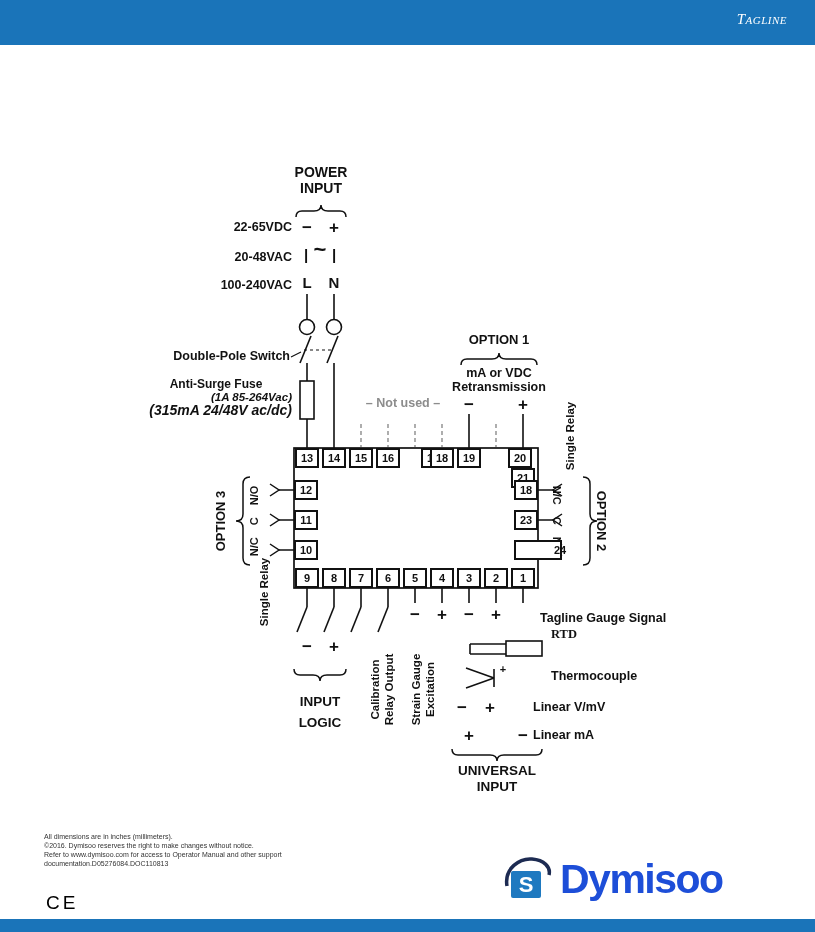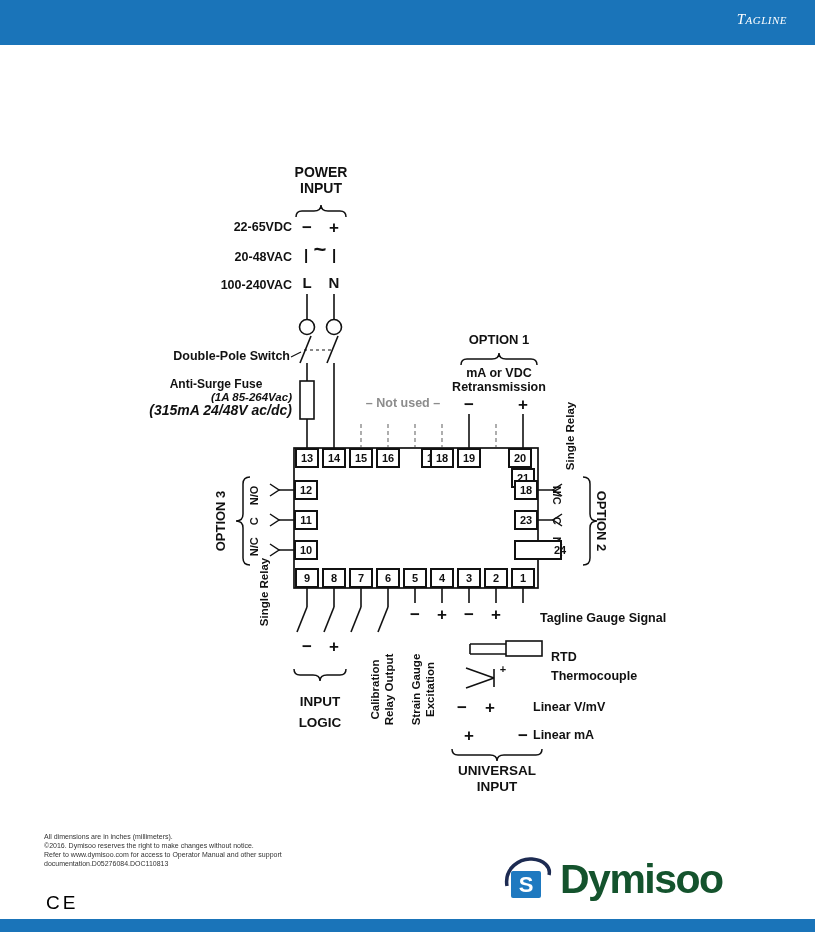--- a/index.html
+++ b/index.html
@@ -22,21 +22,21 @@
   .rotccw{transform:rotate(-90deg);}
   .rotcw{transform:rotate(90deg);}
   .rot{height:14px;line-height:14px;text-align:center;}
   .rot2{height:27px;line-height:13.5px;text-align:center;}
   .contacts{word-spacing:9px;font-size:11px;}
   .term{position:absolute;z-index:3;box-sizing:border-box;width:24px;height:20px;border:2px solid #111;
         background:#fff;font-size:11px;font-weight:bold;display:flex;align-items:center;justify-content:center;}
   .bigcap{font-size:14px;line-height:14px;text-align:center;}
   .footnotes{position:absolute;left:44px;top:832px;font-size:7px;line-height:9px;font-weight:normal;color:#333;z-index:2;}
   .brand{position:absolute;left:504px;top:856px;display:flex;align-items:center;gap:8px;z-index:2;}
-  .brandname{font-size:41px;font-weight:bold;color:#14532d;letter-spacing:-1.5px;line-height:46px;}
+  .brandname{font-size:41px;font-weight:bold;color:#1d4ed8;letter-spacing:-1.5px;line-height:46px;}
   .ce{position:absolute;left:46px;top:892px;font-size:19px;letter-spacing:3px;color:#000;z-index:2;}
 </style>
 </head>
 <body>
 
 <div class="page">
 
   <div class="topbar">
     <span class="tagline">Tagline</span>
   </div>
@@ -193,21 +193,21 @@
     <div>Strain Gauge</div>
     <div>Excitation</div>
   </div>
 
   <div class="lbl sign" style="left:404px;top:606px;">−</div>
   <div class="lbl sign" style="left:431px;top:606px;">+</div>
   <div class="lbl sign" style="left:458px;top:606px;">−</div>
   <div class="lbl sign" style="left:485px;top:606px;">+</div>
 
   <div class="lbl" style="left:540px;top:612px;">Tagline Gauge Signal</div>
-  <div class="lbl" style="left:551px;top:651px;">RTD</div>
+  <div class="lbl" style="left:551px;top:628px;font-family:Liberation Serif, serif;">RTD</div>
   <div class="lbl" style="left:551px;top:670px;">Thermocouple</div>
   <div class="lbl small-sign" style="left:497px;top:664px;">+</div>
   <div class="lbl sign" style="left:451px;top:699px;">−</div>
   <div class="lbl sign" style="left:479px;top:699px;">+</div>
   <div class="lbl" style="left:533px;top:701px;">Linear V/mV</div>
   <div class="lbl sign" style="left:458px;top:727px;">+</div>
   <div class="lbl sign" style="left:512px;top:727px;">−</div>
   <div class="lbl" style="left:533px;top:729px;">Linear mA</div>
   <div class="lbl c" style="left:437px;top:764px;width:120px;font-size:13.5px;">UNIVERSAL</div>
   <div class="lbl c" style="left:437px;top:780px;width:120px;font-size:13.5px;">INPUT</div>

